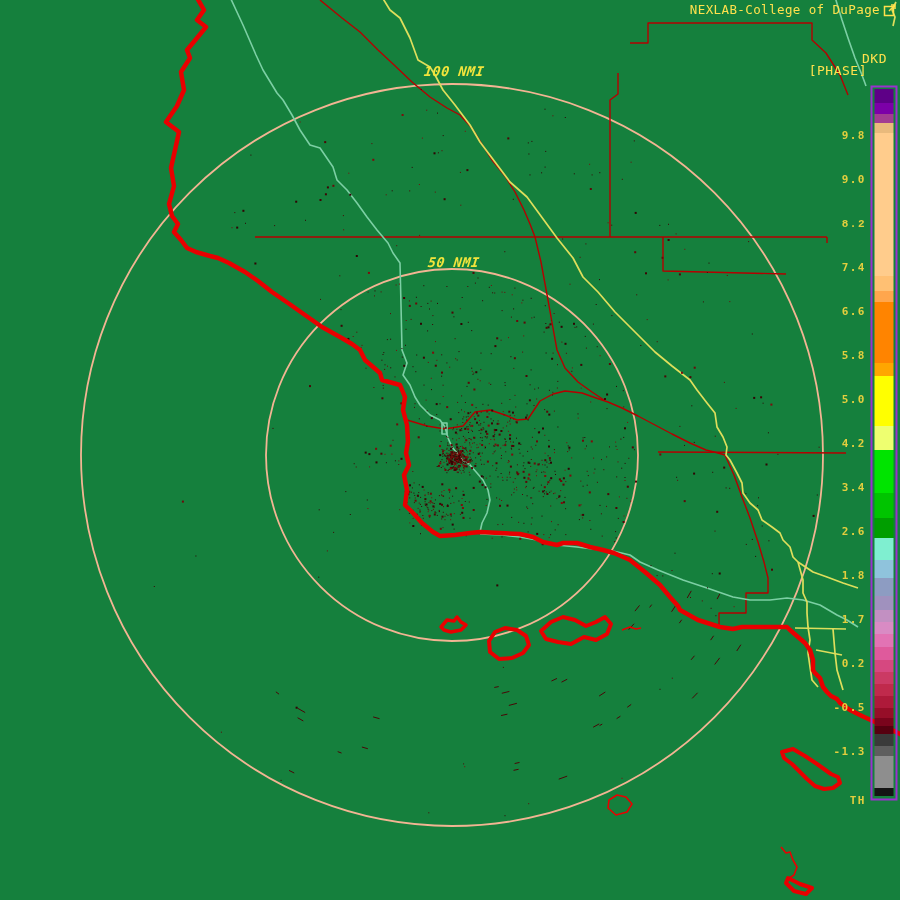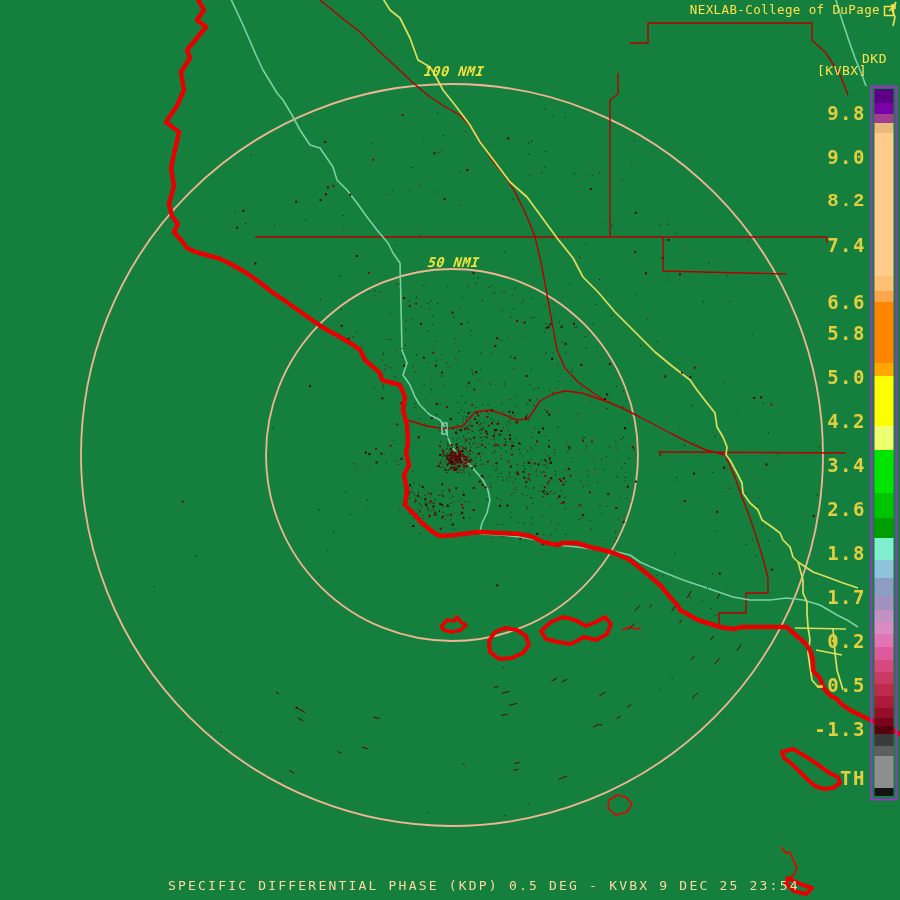--- a/index.html
+++ b/index.html
@@ -8,21 +8,21 @@
   #mapsvg{position:absolute;left:0;top:0;}
   .coast{stroke:var(--coast);fill:none;stroke-width:4.5;stroke-linejoin:round;stroke-linecap:round;}
   .coast-thin{stroke:var(--coast);fill:none;stroke-width:1.6;stroke-linejoin:round;}
   .county{stroke:var(--county);fill:none;stroke-width:1.4;stroke-linejoin:round;}
   .teal{stroke:var(--teal);fill:none;stroke-width:1.6;stroke-linejoin:round;}
   .hwy{stroke:var(--hwy);fill:none;stroke-width:1.7;stroke-linejoin:round;}
   .ring{stroke:var(--ring);fill:none;stroke-width:1.8;}
   .label{position:absolute;white-space:pre;}
   .hdr{color:var(--hdrtxt);font-size:12.5px;letter-spacing:0.4px;}
   .tick{position:absolute;right:34px;transform:translateY(-52%);color:var(--ticktxt);
-        font-size:19px;letter-spacing:1.5px;font-weight:bold;white-space:pre;}
+        font-size:11px;letter-spacing:1.5px;font-weight:bold;white-space:pre;margin-top:23px;}
   .ringlbl{color:var(--ringlbl);font-size:13.5px;font-weight:bold;font-style:italic;
            letter-spacing:0.5px;transform:skewX(-6deg);}
   .status{color:var(--statustxt);font-size:13px;letter-spacing:2.2px;}
   .prod{color:var(--hdrtxt);font-size:13px;letter-spacing:0.5px;}
 </style>
 </head>
 <body>
 
 <div id="screen" style="--coast: #E80000; --county: #B40000; --teal: #7CCFA4; --hwy: #DEDE5C; --ring: #F2B593; --hdrtxt: #FFE14D; --ticktxt: #E3CE3E; --ringlbl: #F2E43C; --statustxt: #FFD7A3;">
 
@@ -1456,38 +1456,37 @@
     </g>
   </svg>
 
   <div class="label hdr" style="right:20px;top:2px;">NEXLAB-College of DuPage</div>
   <svg class="label" style="right:3px;top:3px;" width="14" height="14">
     <rect x="1.5" y="3.5" width="9" height="9" fill="none" stroke="#FFE14D" stroke-width="1.5"></rect>
     <path d="M6,8 L12,2 M8,2 L12,2 12,6" fill="none" stroke="#FFE14D" stroke-width="1.5"></path>
   </svg>
 
   <div class="label prod" style="right:13px;top:51px;">DKD</div>
-  <div class="label prod" style="right:33px;top:63px;">[KVBX]</div>
+  <div class="label prod" style="right:33px;top:63px;">[PHASE]</div>
 
   <div class="label ringlbl" style="left:424px;top:63px;">100 NMI</div>
   <div class="label ringlbl" style="left:428px;top:254px;">50 NMI</div>
 
   <div>
       <div class="tick" style="top: 113px;">9.8</div>
       <div class="tick" style="top: 157px;">9.0</div>
       <div class="tick" style="top: 201px; font-family: Liberation Mono, monospace;">8.2</div>
       <div class="tick" style="top: 245px;">7.4</div>
-      <div class="tick" style="top: 302px;">6.6</div>
+      <div class="tick" style="top: 289px;">6.6</div>
       <div class="tick" style="top: 333px;">5.8</div>
       <div class="tick" style="top: 377px;">5.0</div>
       <div class="tick" style="top: 421px; text-align: center;">4.2</div>
       <div class="tick" style="top: 465px;">3.4</div>
       <div class="tick" style="top: 509px;">2.6</div>
       <div class="tick" style="top: 553px;">1.8</div>
       <div class="tick" style="top: 597px;">1.7</div>
       <div class="tick" style="top: 641px;">0.2</div>
       <div class="tick" style="top: 685px;">-0.5</div>
       <div class="tick" style="top: 729px;">-1.3</div>
       <div class="tick" style="top: 778px;">TH</div>
     </div>
 
-  <div class="label status" style="left:168px;top:878px;">SPECIFIC DIFFERENTIAL PHASE (KDP) 0.5 DEG - KVBX 9 DEC 25 23:54</div>
 </div>
 
 </body></html>

